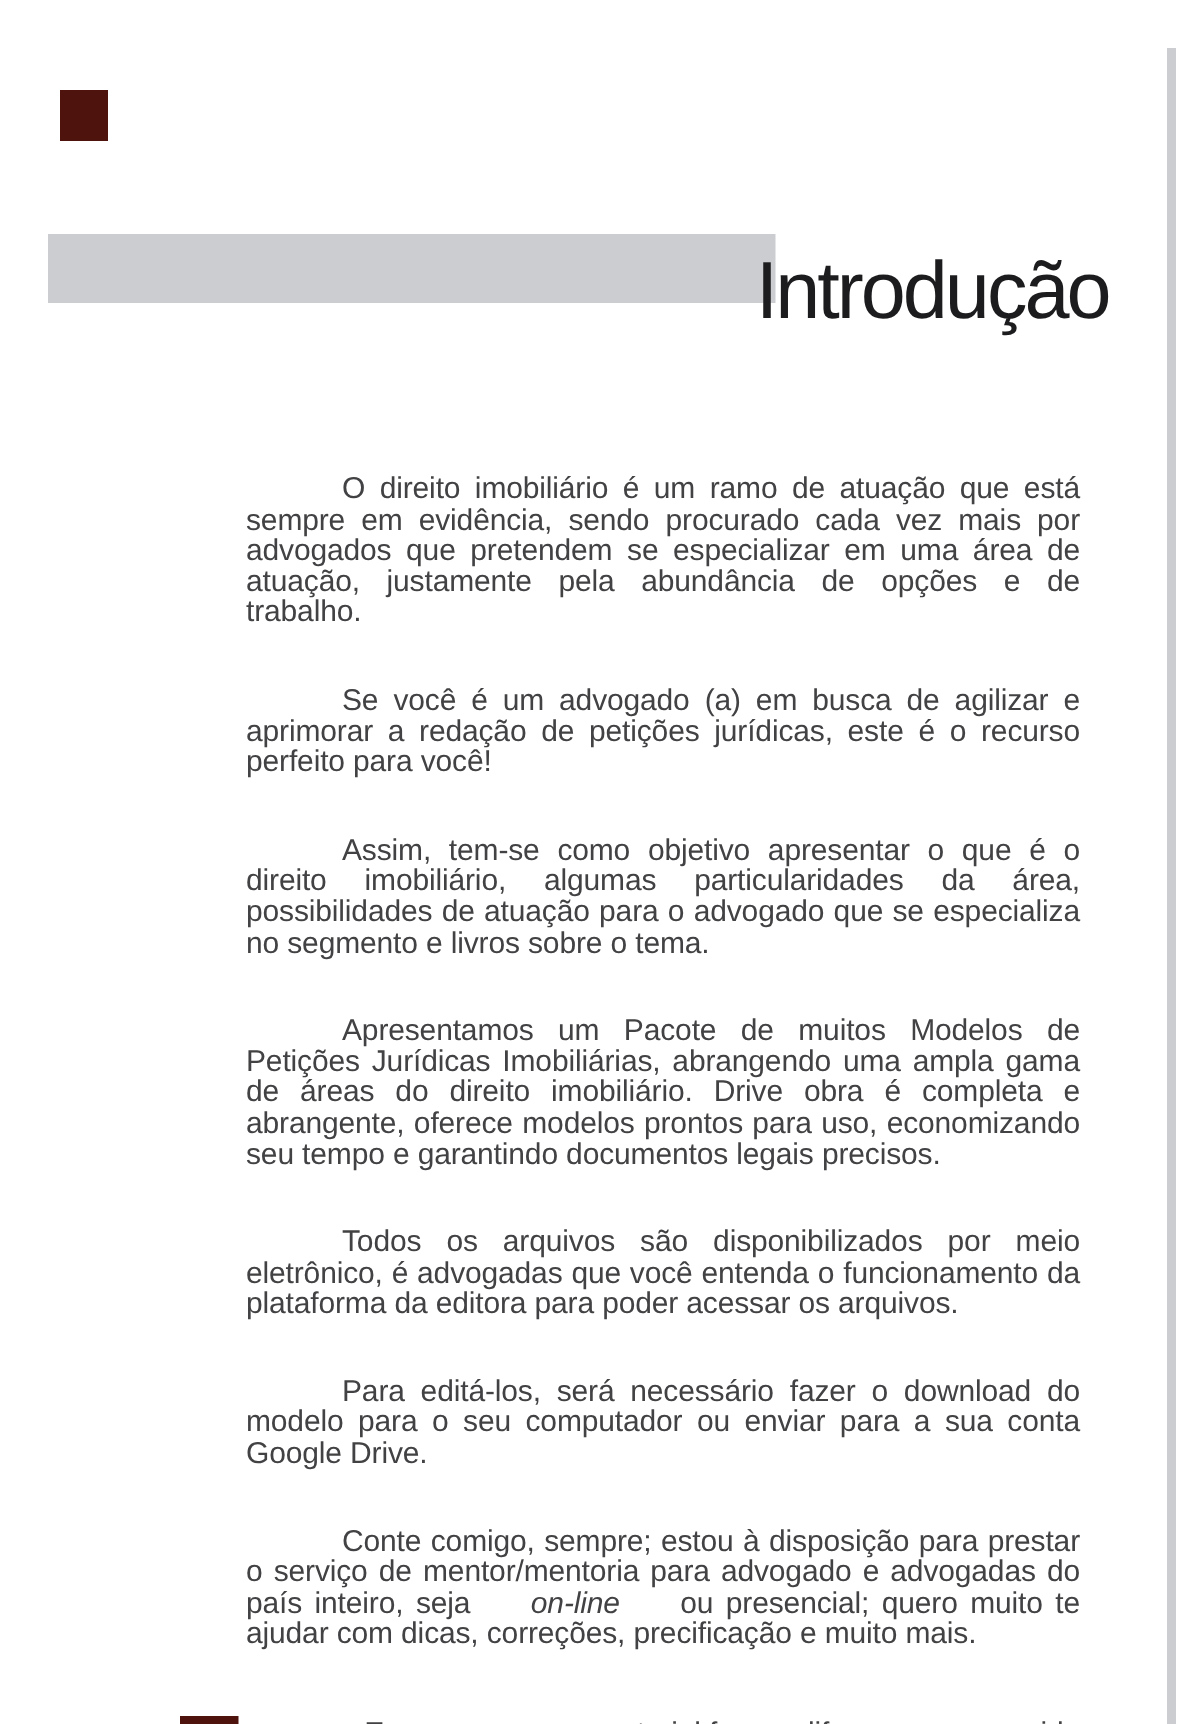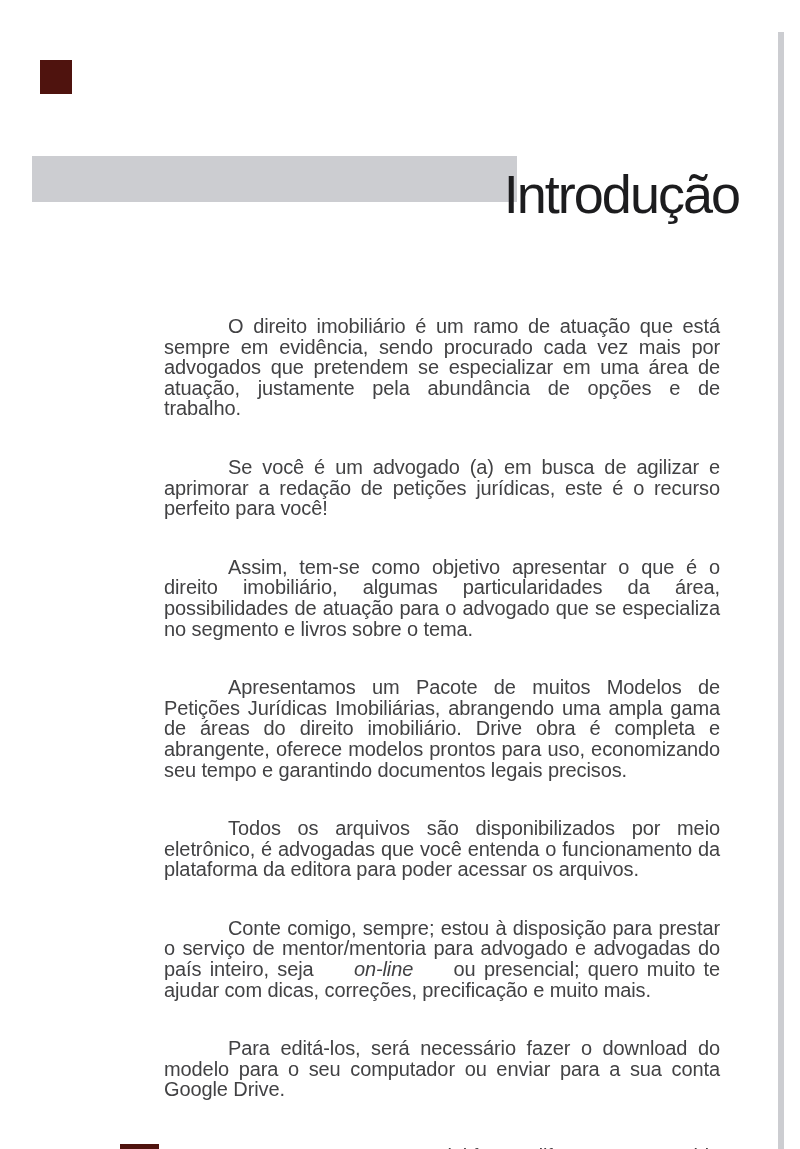--- a/index.html
+++ b/index.html
@@ -95,18 +95,18 @@
 
   <div class="title-band"></div>
   <h1 class="chapter-title">Introdução</h1>
 
   <div class="body-text">
       <p><span>O direito imobiliário é um ramo de atuação que está sempre em evidência, sendo procurado cada vez mais por advogados que pretendem se especializar em uma área de atuação, justamente pela abundância de opções e de trabalho.</span></p>
       <p><span>Se você é um advogado (a) em busca de agilizar e aprimorar a redação de petições jurídicas, este é o recurso perfeito para você!</span></p>
       <p><span>Assim, tem-se como objetivo apresentar o que é o direito imobiliário, algumas particularidades da área, possibilidades de atuação para o advogado que se especializa no segmento e livros sobre o tema.</span></p>
       <p><span>Apresentamos um Pacote de muitos Modelos de Petições Jurídicas Imobiliárias, abrangendo uma ampla gama de áreas do direito imobiliário. Drive obra é completa e abrangente, oferece modelos prontos para uso, economizando seu tempo e garantindo documentos legais precisos.</span></p>
       <p><span>Todos os arquivos são disponibilizados por meio eletrônico, é advogadas que você entenda o funcionamento da plataforma da editora para poder acessar os arquivos.</span></p>
+      <p><span>Para editá-los, será necessário fazer o download do modelo para o seu computador ou enviar para a sua conta Google Drive.</span></p>
       <p><span>Conte comigo, sempre; estou à disposição para prestar o serviço de mentor/mentoria para advogado e advogadas do país inteiro, seja </span><em>on-line</em><span> ou presencial; quero muito te ajudar com dicas, correções, precificação e muito mais.</span></p>
-      <p><span>Para editá-los, será necessário fazer o download do modelo para o seu computador ou enviar para a sua conta Google Drive.</span></p>
       <p class="closing"><span>Espero que esse material faça a diferença na sua vida profissional!</span></p>
       <p class="closing"><span>Fraterno Abraço do Professor Júlio Cesar Sanchez!</span></p>
     </div>
 </div>
 
 </body></html>

